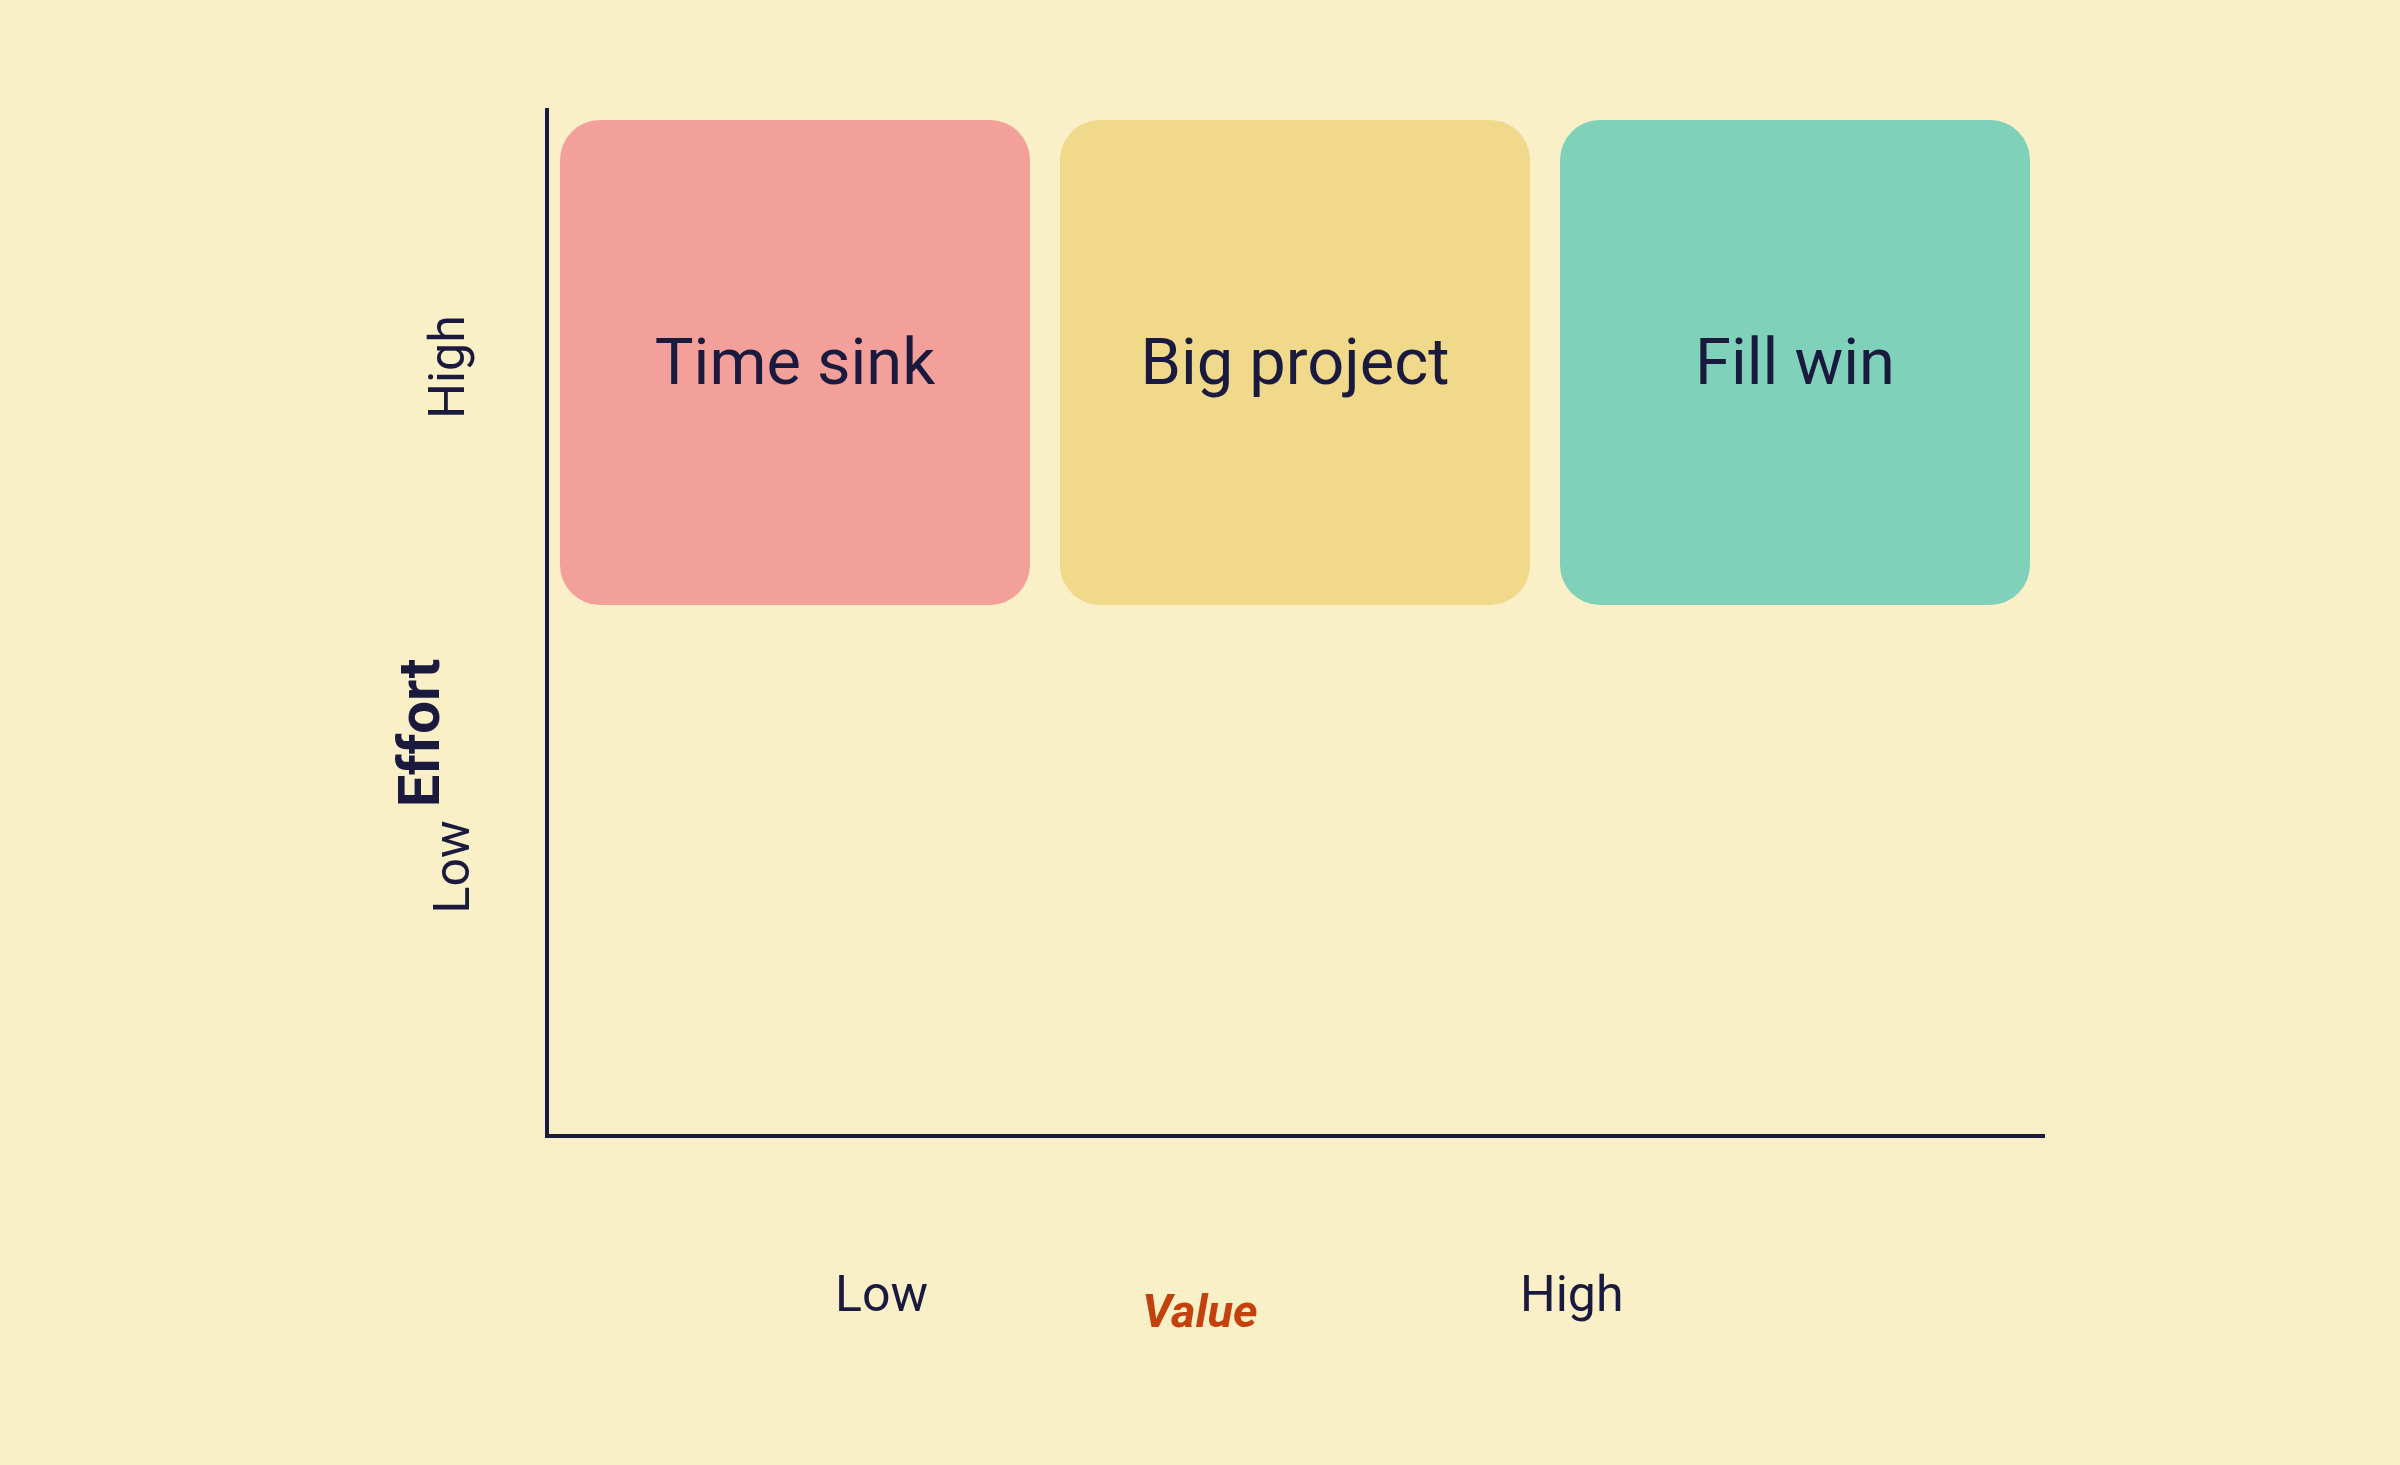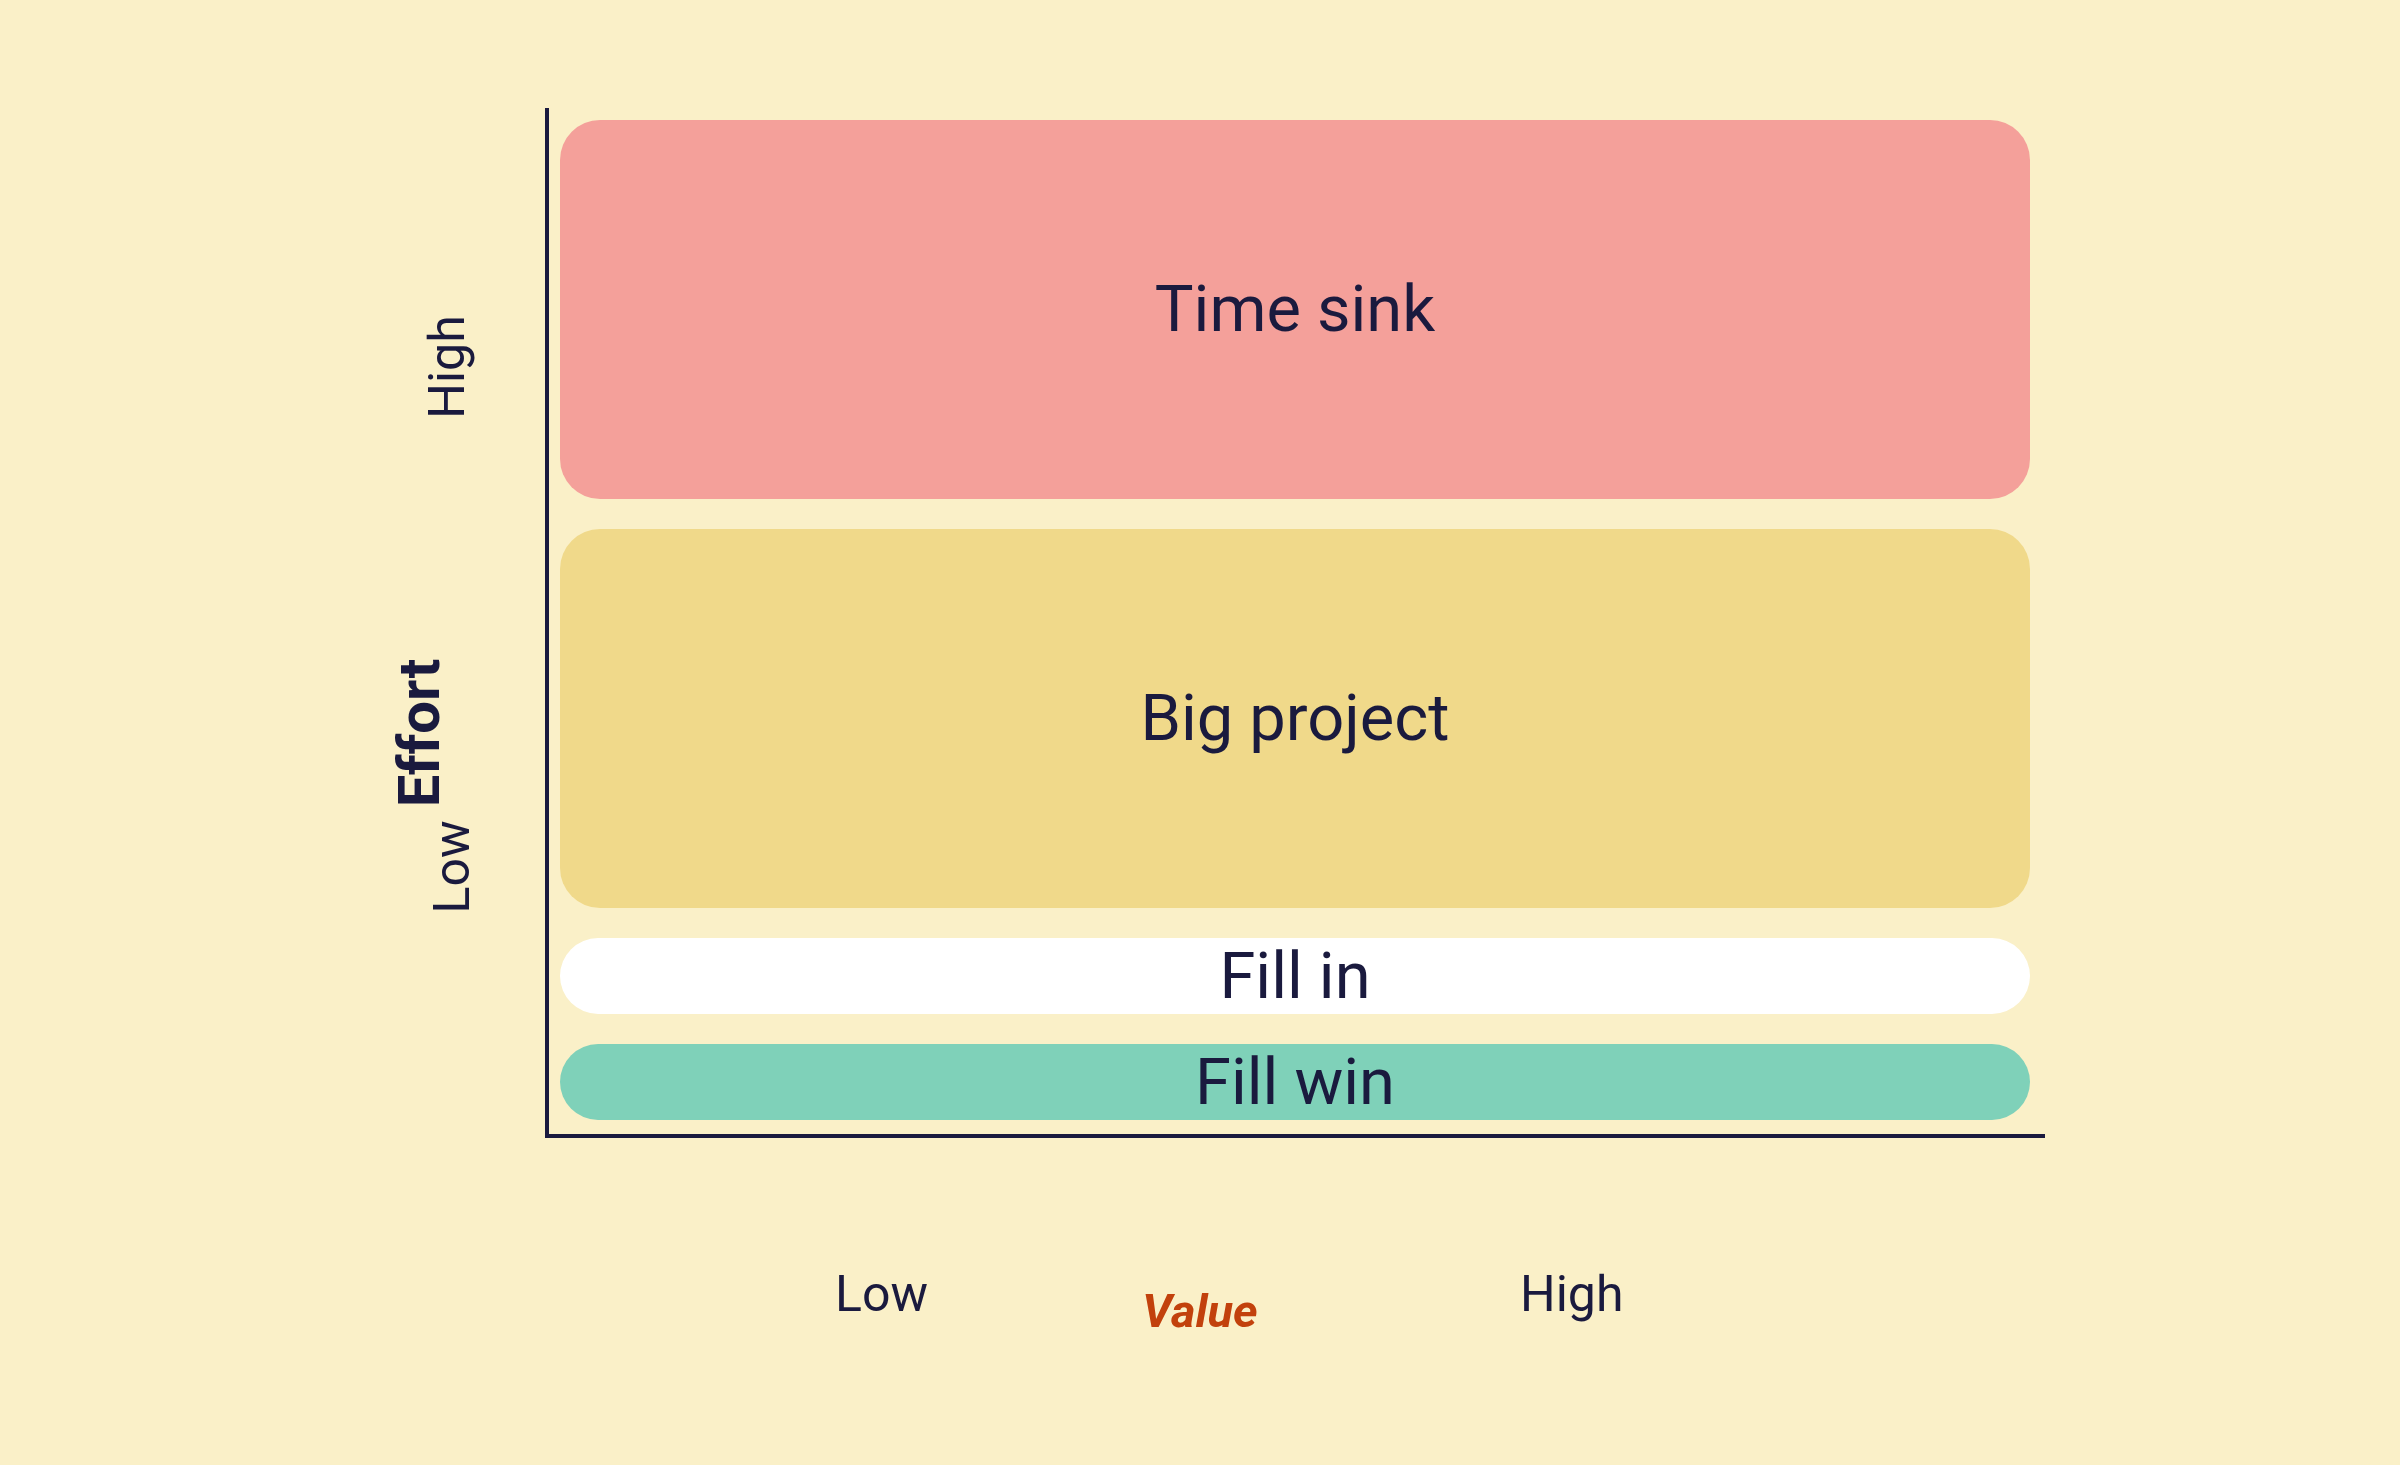--- a/index.html
+++ b/index.html
@@ -96,21 +96,21 @@
       border-bottom: 4px solid #1a1a3e;
     }
     
     .quadrants {
       position: absolute;
       left: 320px;
       top: 12px;
       width: 1470px;
       height: 1000px;
       display: grid;
-      grid-template-columns: 1fr;
+      grid-template-columns: 1fr 1fr 1fr;
       grid-template-rows: 1fr 1fr;
       gap: 30px;
     }
     
     .quadrant {
       border-radius: 40px;
       display: flex;
       align-items: center;
       justify-content: center;
       font-size: 65px;
@@ -141,21 +141,20 @@
 
   <div class="y-axis-label">Effort</div>
   <div class="y-tick-high">High</div>
   <div class="y-tick-low">Low</div>
 
   <div class="plot-area"></div>
 
   <div class="quadrants">
     <div class="quadrant q-top-left">Time sink</div>
     <div class="quadrant q-top-right">Big project</div>
-    <div class="quadrant q-bottom-left">Fill in</div>
     <div class="quadrant q-bottom-right">Fill win</div>
   </div>
 
   <div class="x-tick-low">Low</div>
   <div class="x-axis-label">Value</div>
   <div class="x-tick-high">High</div>
 
 </div>
 
 </body></html>

